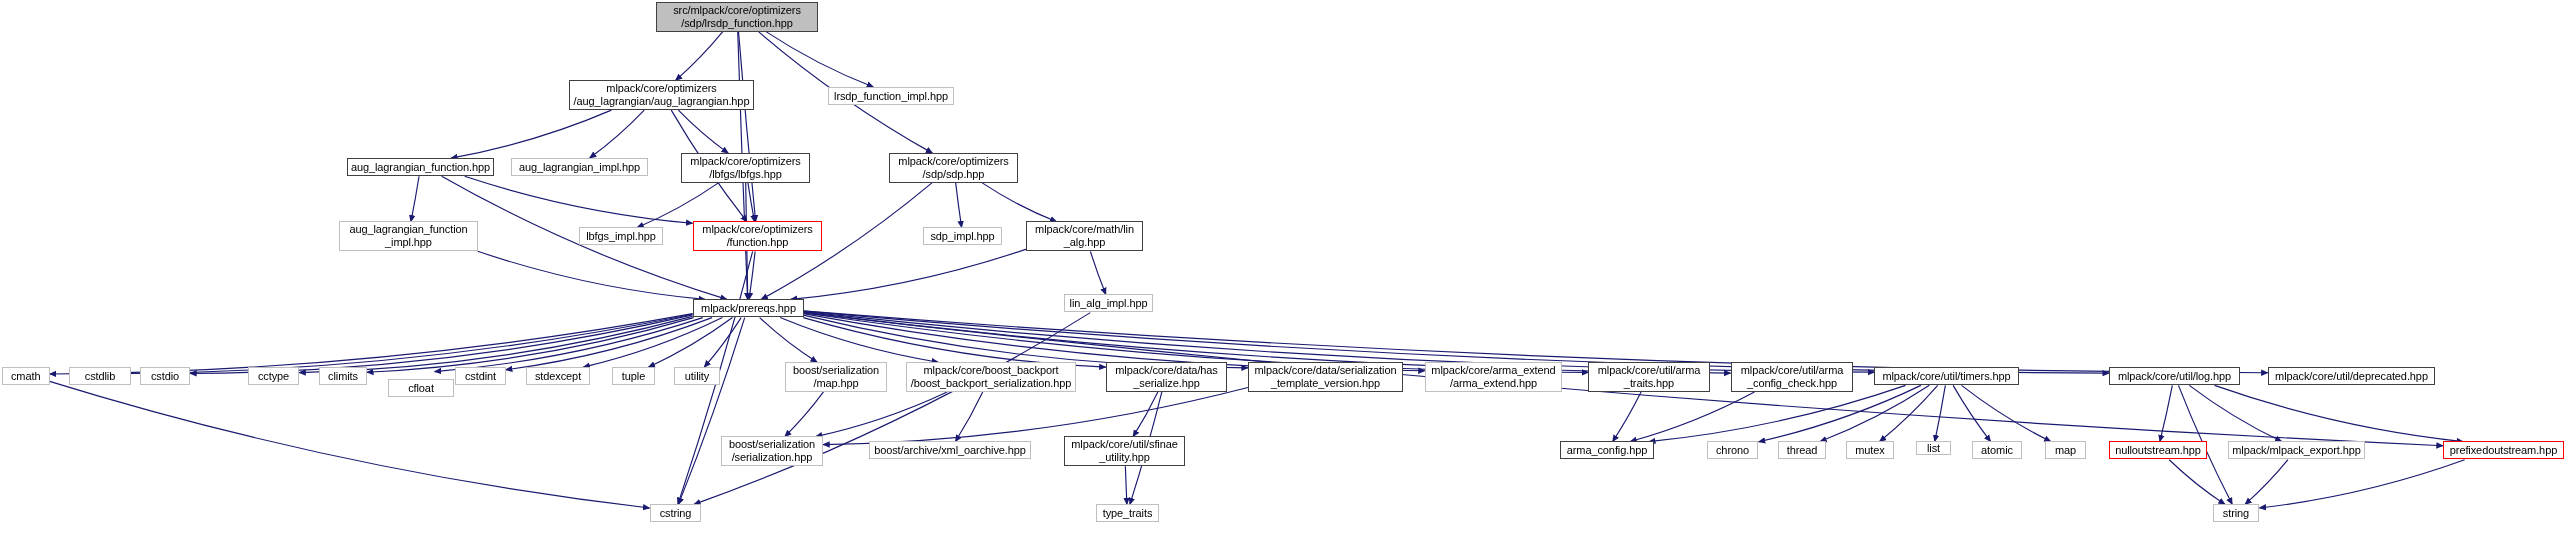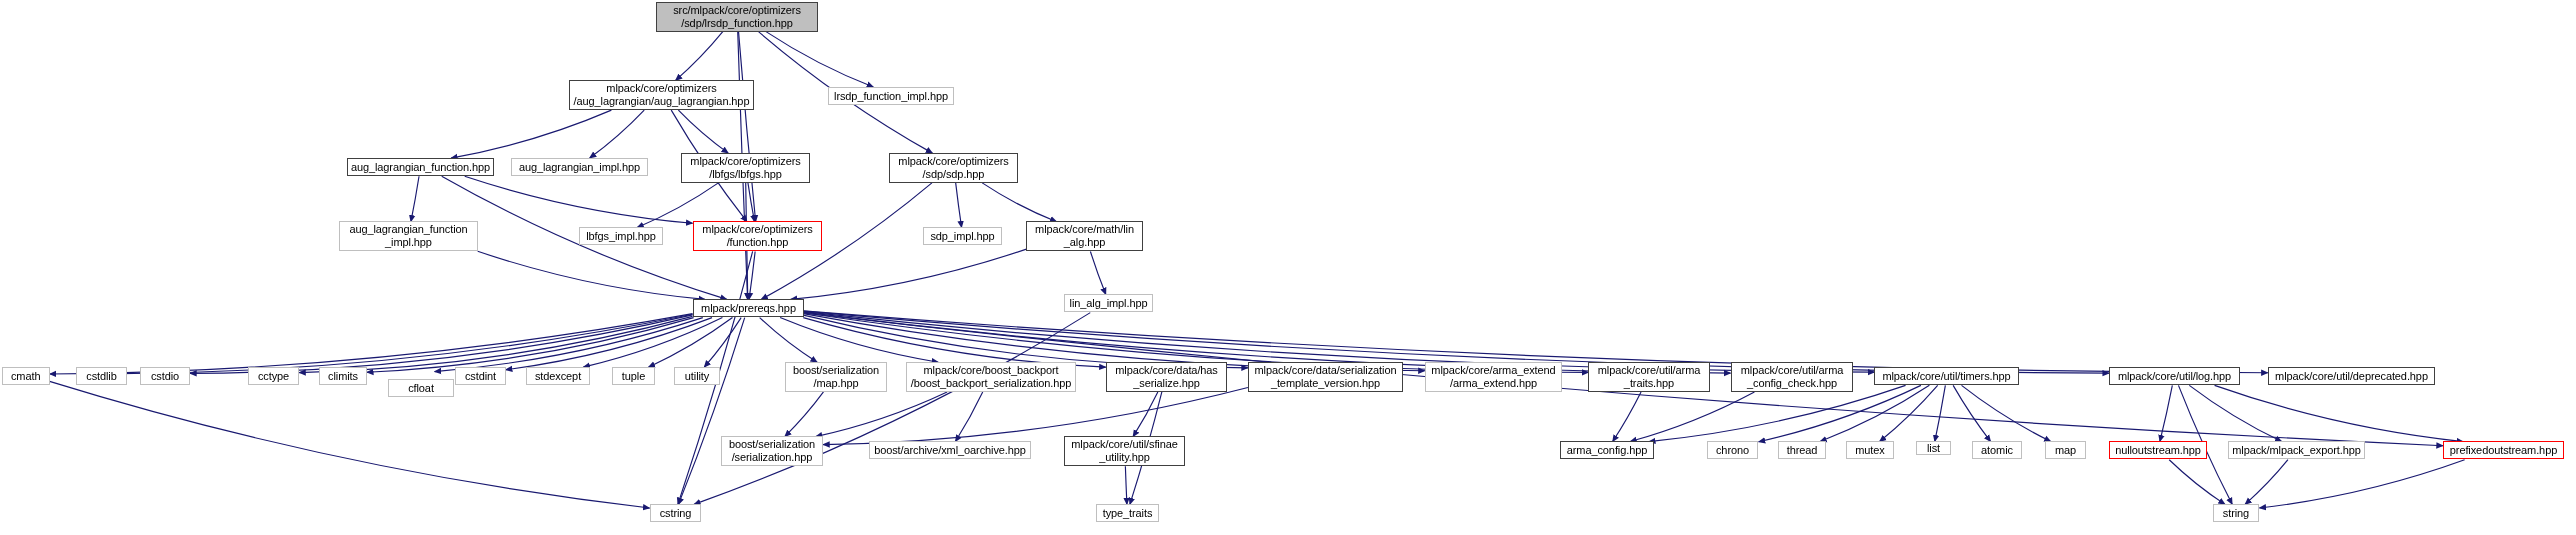--- a/index.html
+++ b/index.html
@@ -162,21 +162,21 @@
 _impl.hpp</span></div>
       <div class="node light" style="left: 579px; top: 227px; width: 84px; height: 18px;"><span class="lbl">lbfgs_impl.hpp</span></div>
       <div class="node redborder" style="left: 693px; top: 221px; width: 129px; height: 30px;"><span class="lbl">mlpack/core/optimizers
 /function.hpp</span></div>
       <div class="node light" style="left: 923px; top: 227px; width: 79px; height: 18px;"><span class="lbl">sdp_impl.hpp</span></div>
       <div class="node solid" style="left: 1026px; top: 221px; width: 117px; height: 30px;"><span class="lbl">mlpack/core/math/lin
 _alg.hpp</span></div>
       <div class="node light" style="left: 1064px; top: 294px; width: 89px; height: 18px;"><span class="lbl">lin_alg_impl.hpp</span></div>
       <div class="node solid" style="left: 693px; top: 299px; width: 111px; height: 18px;"><span class="lbl">mlpack/prereqs.hpp</span></div>
       <div class="node light" style="left: 1.7px; top: 367px; width: 48px; height: 18px;"><span class="lbl">cmath</span></div>
-      <div class="node light" style="left: 76px; top: 367px; width: 51px; height: 18px;"><span class="lbl">cstdlib</span></div>
+      <div class="node light" style="left: 69px; top: 367px; width: 62px; height: 18px;"><span class="lbl">cstdlib</span></div>
       <div class="node light" style="left: 140px; top: 367px; width: 50px; height: 18px;"><span class="lbl">cstdio</span></div>
       <div class="node light" style="left: 248px; top: 367px; width: 51px; height: 18px;"><span class="lbl">cctype</span></div>
       <div class="node light" style="left: 319px; top: 367px; width: 48px; height: 18px;"><span class="lbl">climits</span></div>
       <div class="node light" style="left: 388px; top: 379px; width: 66px; height: 18px;"><span class="lbl">cfloat</span></div>
       <div class="node light" style="left: 455px; top: 367px; width: 51px; height: 18px;"><span class="lbl">cstdint</span></div>
       <div class="node light" style="left: 526px; top: 367px; width: 64px; height: 18px;"><span class="lbl">stdexcept</span></div>
       <div class="node light" style="left: 612px; top: 367px; width: 43px; height: 18px;"><span class="lbl">tuple</span></div>
       <div class="node light" style="left: 674px; top: 367px; width: 46px; height: 18px;"><span class="lbl">utility</span></div>
       <div class="node light" style="left: 785px; top: 362px; width: 102px; height: 30px;"><span class="lbl">boost/serialization
 /map.hpp</span></div>

